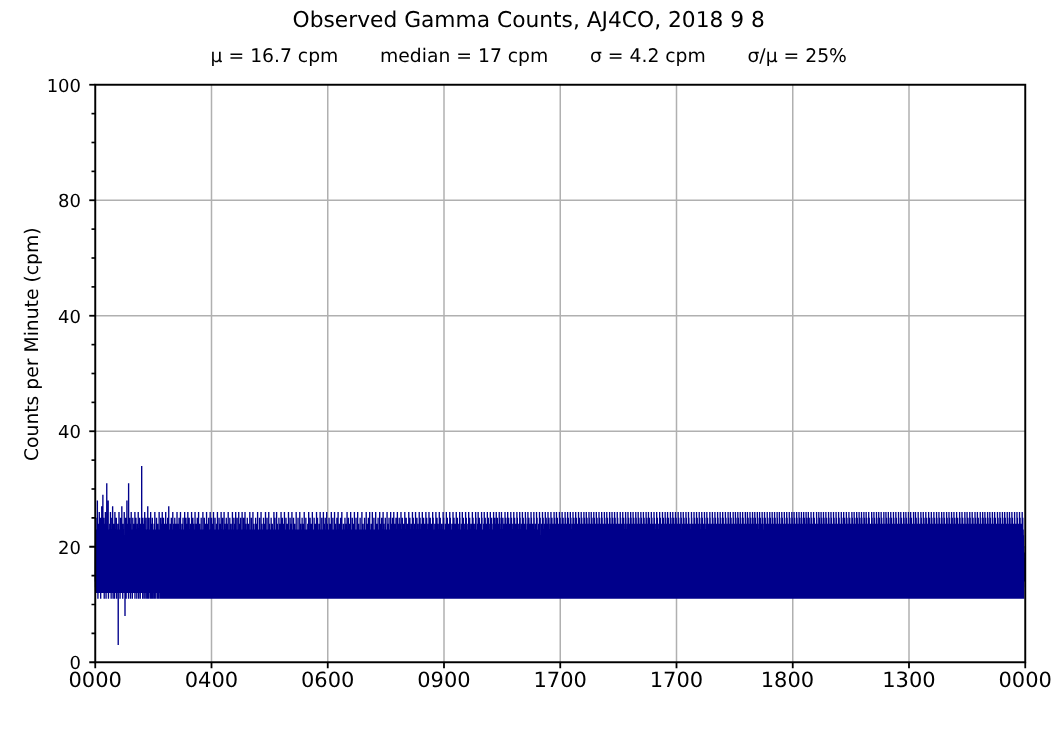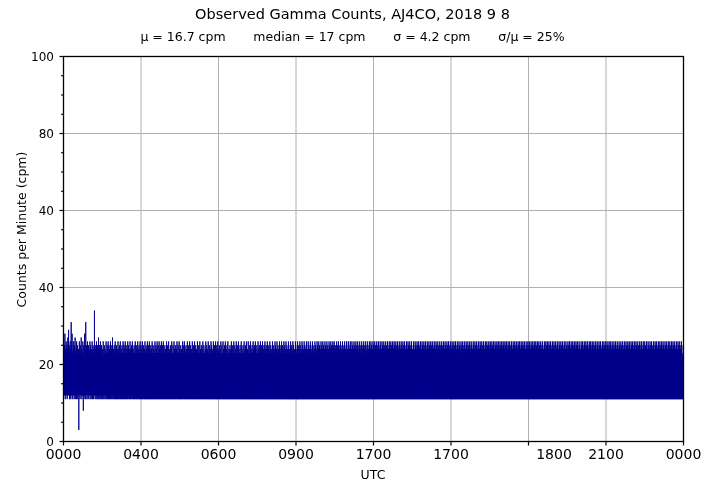--- a/index.html
+++ b/index.html
@@ -96,21 +96,20 @@
   }
 </style>
 </head>
 <body>
 
 <div id="figure">
 
   <div class="title">Observed Gamma Counts, AJ4CO, 2018 9 8</div>
   <div class="subtitle">μ = 16.7 cpm       median = 17 cpm       σ = 4.2 cpm       σ/μ = 25%</div>
   <div class="ylabel">Counts per Minute (cpm)</div>
-  <div class="xlabel">UTC</div>
 
   <svg id="plotsvg" width="705" height="489">
     <g id="grid-group">
         <line x1="141" y1="56.5" x2="141" y2="441.5" stroke="#b0b0b0" stroke-width="1"></line>
         <line x1="218.5" y1="56.5" x2="218.5" y2="441.5" stroke="#b0b0b0" stroke-width="1"></line>
         <line x1="296" y1="56.5" x2="296" y2="441.5" stroke="#b0b0b0" stroke-width="1"></line>
         <line x1="373.5" y1="56.5" x2="373.5" y2="441.5" stroke="#b0b0b0" stroke-width="1"></line>
         <line x1="451" y1="56.5" x2="451" y2="441.5" stroke="#b0b0b0" stroke-width="1"></line>
         <line x1="528.5" y1="56.5" x2="528.5" y2="441.5" stroke="#b0b0b0" stroke-width="1"></line>
         <line x1="606" y1="56.5" x2="606" y2="441.5" stroke="#b0b0b0" stroke-width="1"></line>
@@ -184,18 +183,18 @@
         <div class="ytick-label">100</div>
       </div>
     </div>
   <div id="xtick-labels">
       <div class="xtick-label" style="left: 63.5px;">0000</div>
       <div class="xtick-label" style="left: 141px;">0400</div>
       <div class="xtick-label" style="left: 218.5px;">0600</div>
       <div class="xtick-label" style="left: 296px;">0900</div>
       <div class="xtick-label" style="left: 373.5px;">1700</div>
       <div class="xtick-label" style="left: 451px;">1700</div>
-      <div class="xtick-label" style="left: 554px;">1800</div>
-      <div class="xtick-label" style="left: 606px;">2100</div>
+      <div class="xtick-label" style="left: 525px;">1800</div>
+      <div class="xtick-label" style="left: 606px;">1300</div>
       <div class="xtick-label" style="left: 683.5px;">0000</div>
     </div>
 
 </div>
 
 </body></html>

